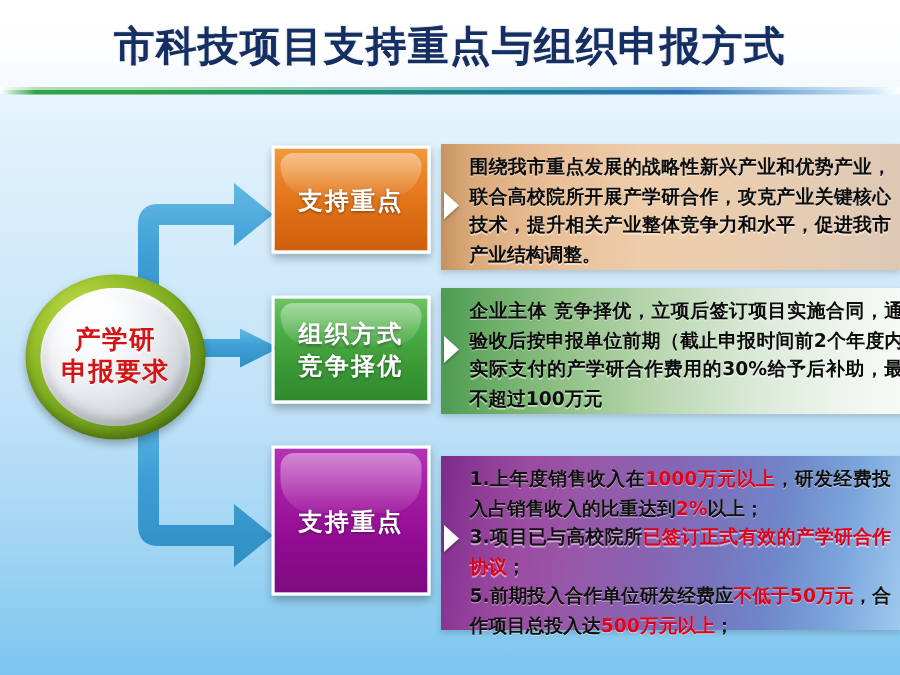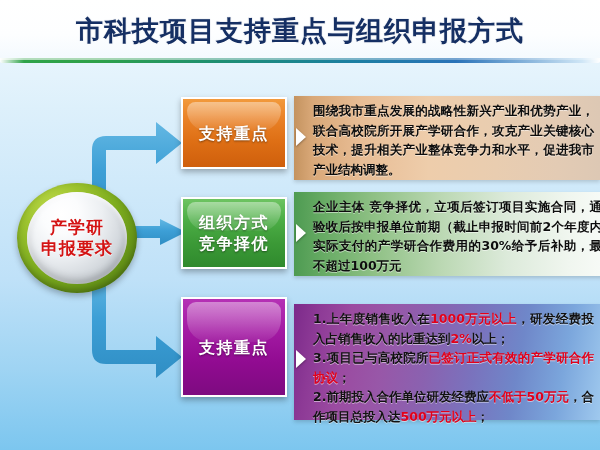--- a/index.html
+++ b/index.html
@@ -189,20 +189,20 @@
   <div id="box2" class="box">
     <div class="box-gloss"></div>
     <div class="bline">组织方式</div>
     <div class="bline">竞争择优</div>
   </div>
 
   <div id="panel3" class="panel">
     <div class="tab" style="top:44px;">
       <div class="tri"></div>
     </div>
-    <div class="ptext"><span>1.上年度销售收入在</span><span class="hl">1000万元以上</span><span>，研发经费投入占销售收入的比重达到</span><span class="hl">2%</span><span>以上；</span><br><span>3.项目已与高校院所</span><span class="hl">已签订正式有效的产学研合作协议</span><span>；</span><br><span>2.前期投入合作单位研发经费应</span><span class="hl">不低于50万元</span><span>，合作项目总投入达</span><span class="hl">500万元以上</span><span>；</span></div>
+    <div class="ptext"><span>1.上年度销售收入在</span><span class="hl">1000万元以上</span><span>，研发经费投入占销售收入的比重达到</span><span class="hl">2%</span><span>以上；</span><br><span>3.项目已与高校院所</span><span class="hl">已签订正式有效的产学研合作协议</span><span>；</span><br><span>5.前期投入合作单位研发经费应</span><span class="hl">不低于50万元</span><span>，合作项目总投入达</span><span class="hl">500万元以上</span><span>；</span></div>
   </div>
   <div id="box3" class="box">
     <div class="box-gloss"></div>
     <div class="bline">支持重点</div>
   </div>
 
 </div>
 
 </body></html>

